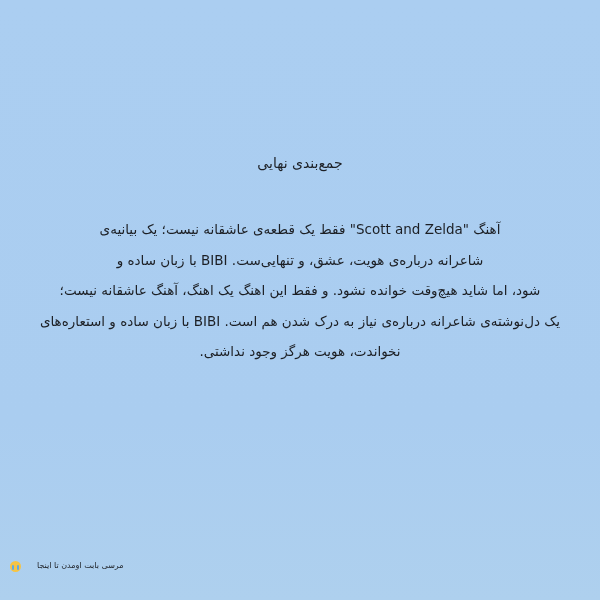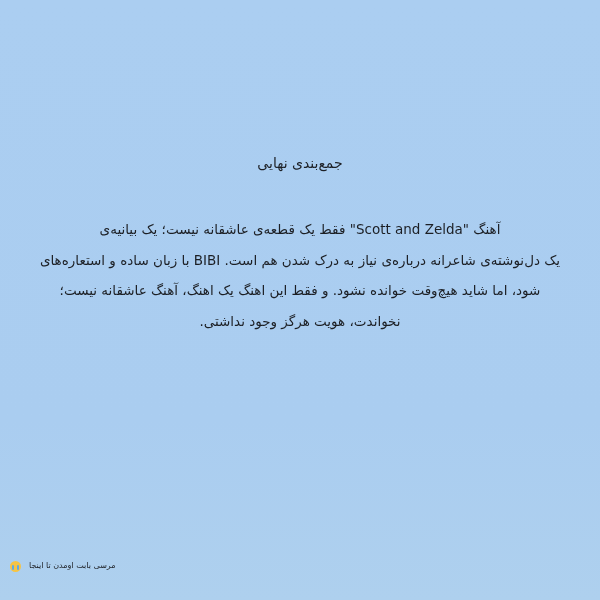--- a/index.html
+++ b/index.html
@@ -47,21 +47,21 @@
     }
     .caption {
       position: absolute;
       left: 10px;
       top: 560px;
       direction: rtl;
       font-size: 8px;
       line-height: 12px;
       display: flex;
       align-items: center;
-      gap: 8px;
+      gap: 16px;
     }
     .emoji {
       display: inline-block;
       width: 11px;
       height: 11px;
       border-radius: 50%;
       background: #f6c445;
       position: relative;
     }
     .emoji::before, .emoji::after {
@@ -77,22 +77,23 @@
     .emoji::after { right: 2px; }
   </style>
 </head>
 <body>
 
 <div class="slide">
   <div class="title">جمع‌بندی نهایی</div>
 
   <div class="body-text">
     <span class="line">آهنگ "Scott and Zelda" فقط یک قطعه‌ی عاشقانه نیست؛ یک بیانیه‌ی</span>
+    <span class="line">شاعرانه درباره‌ی هویت، عشق، و تنهایی‌ست. BIBI با زبان ساده و</span>
+    <span class="line">شود، اما شاید هیچ‌وقت خوانده نشود. و فقط این اهنگ یک اهنگ، آهنگ عاشقانه نیست؛</span>
     <span class="line">یک دل‌نوشته‌ی شاعرانه درباره‌ی نیاز به درک شدن هم است. BIBI با زبان ساده و استعاره‌های</span>
-    <span class="line">شود، اما شاید هیچ‌وقت خوانده نشود. و فقط این اهنگ یک اهنگ، آهنگ عاشقانه نیست؛</span>
     <span class="line">نخواندت، هویت هرگز وجود نداشتی.</span>
   </div>
 
   <div class="caption">
     <span>مرسی بابت اومدن تا اینجا</span>
     <span class="emoji"></span>
   </div>
 </div>
 
 </body></html>

